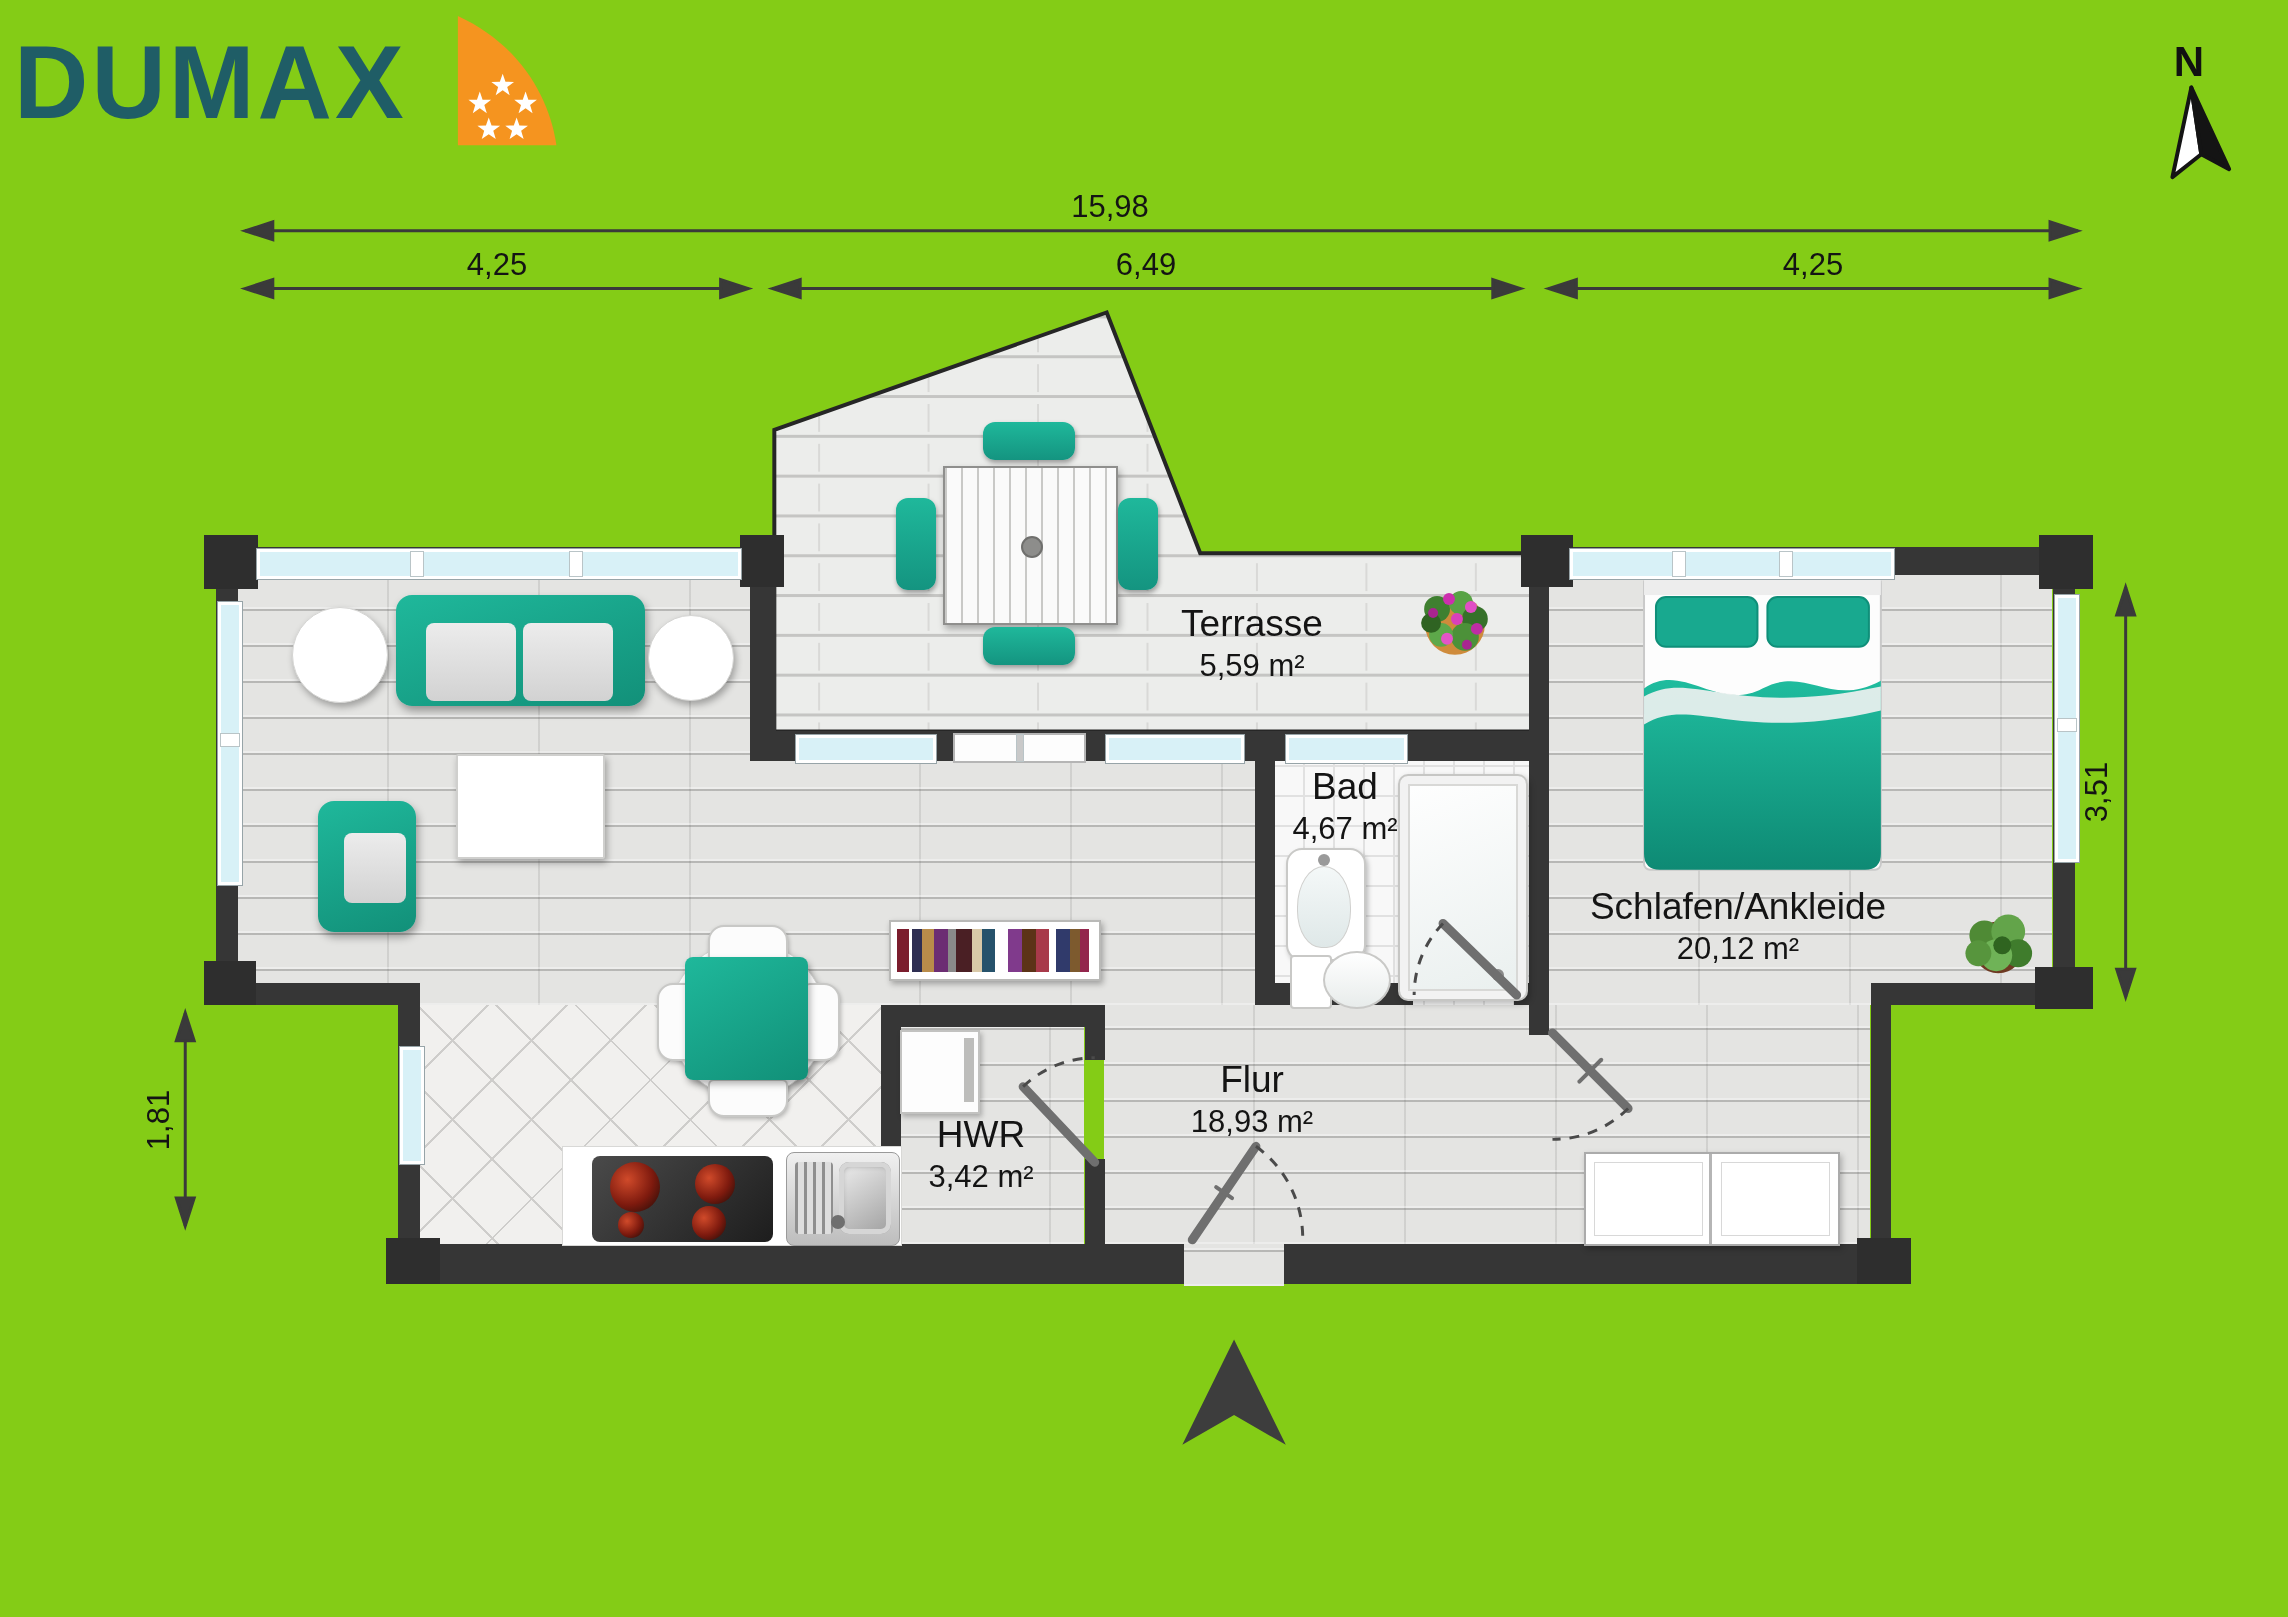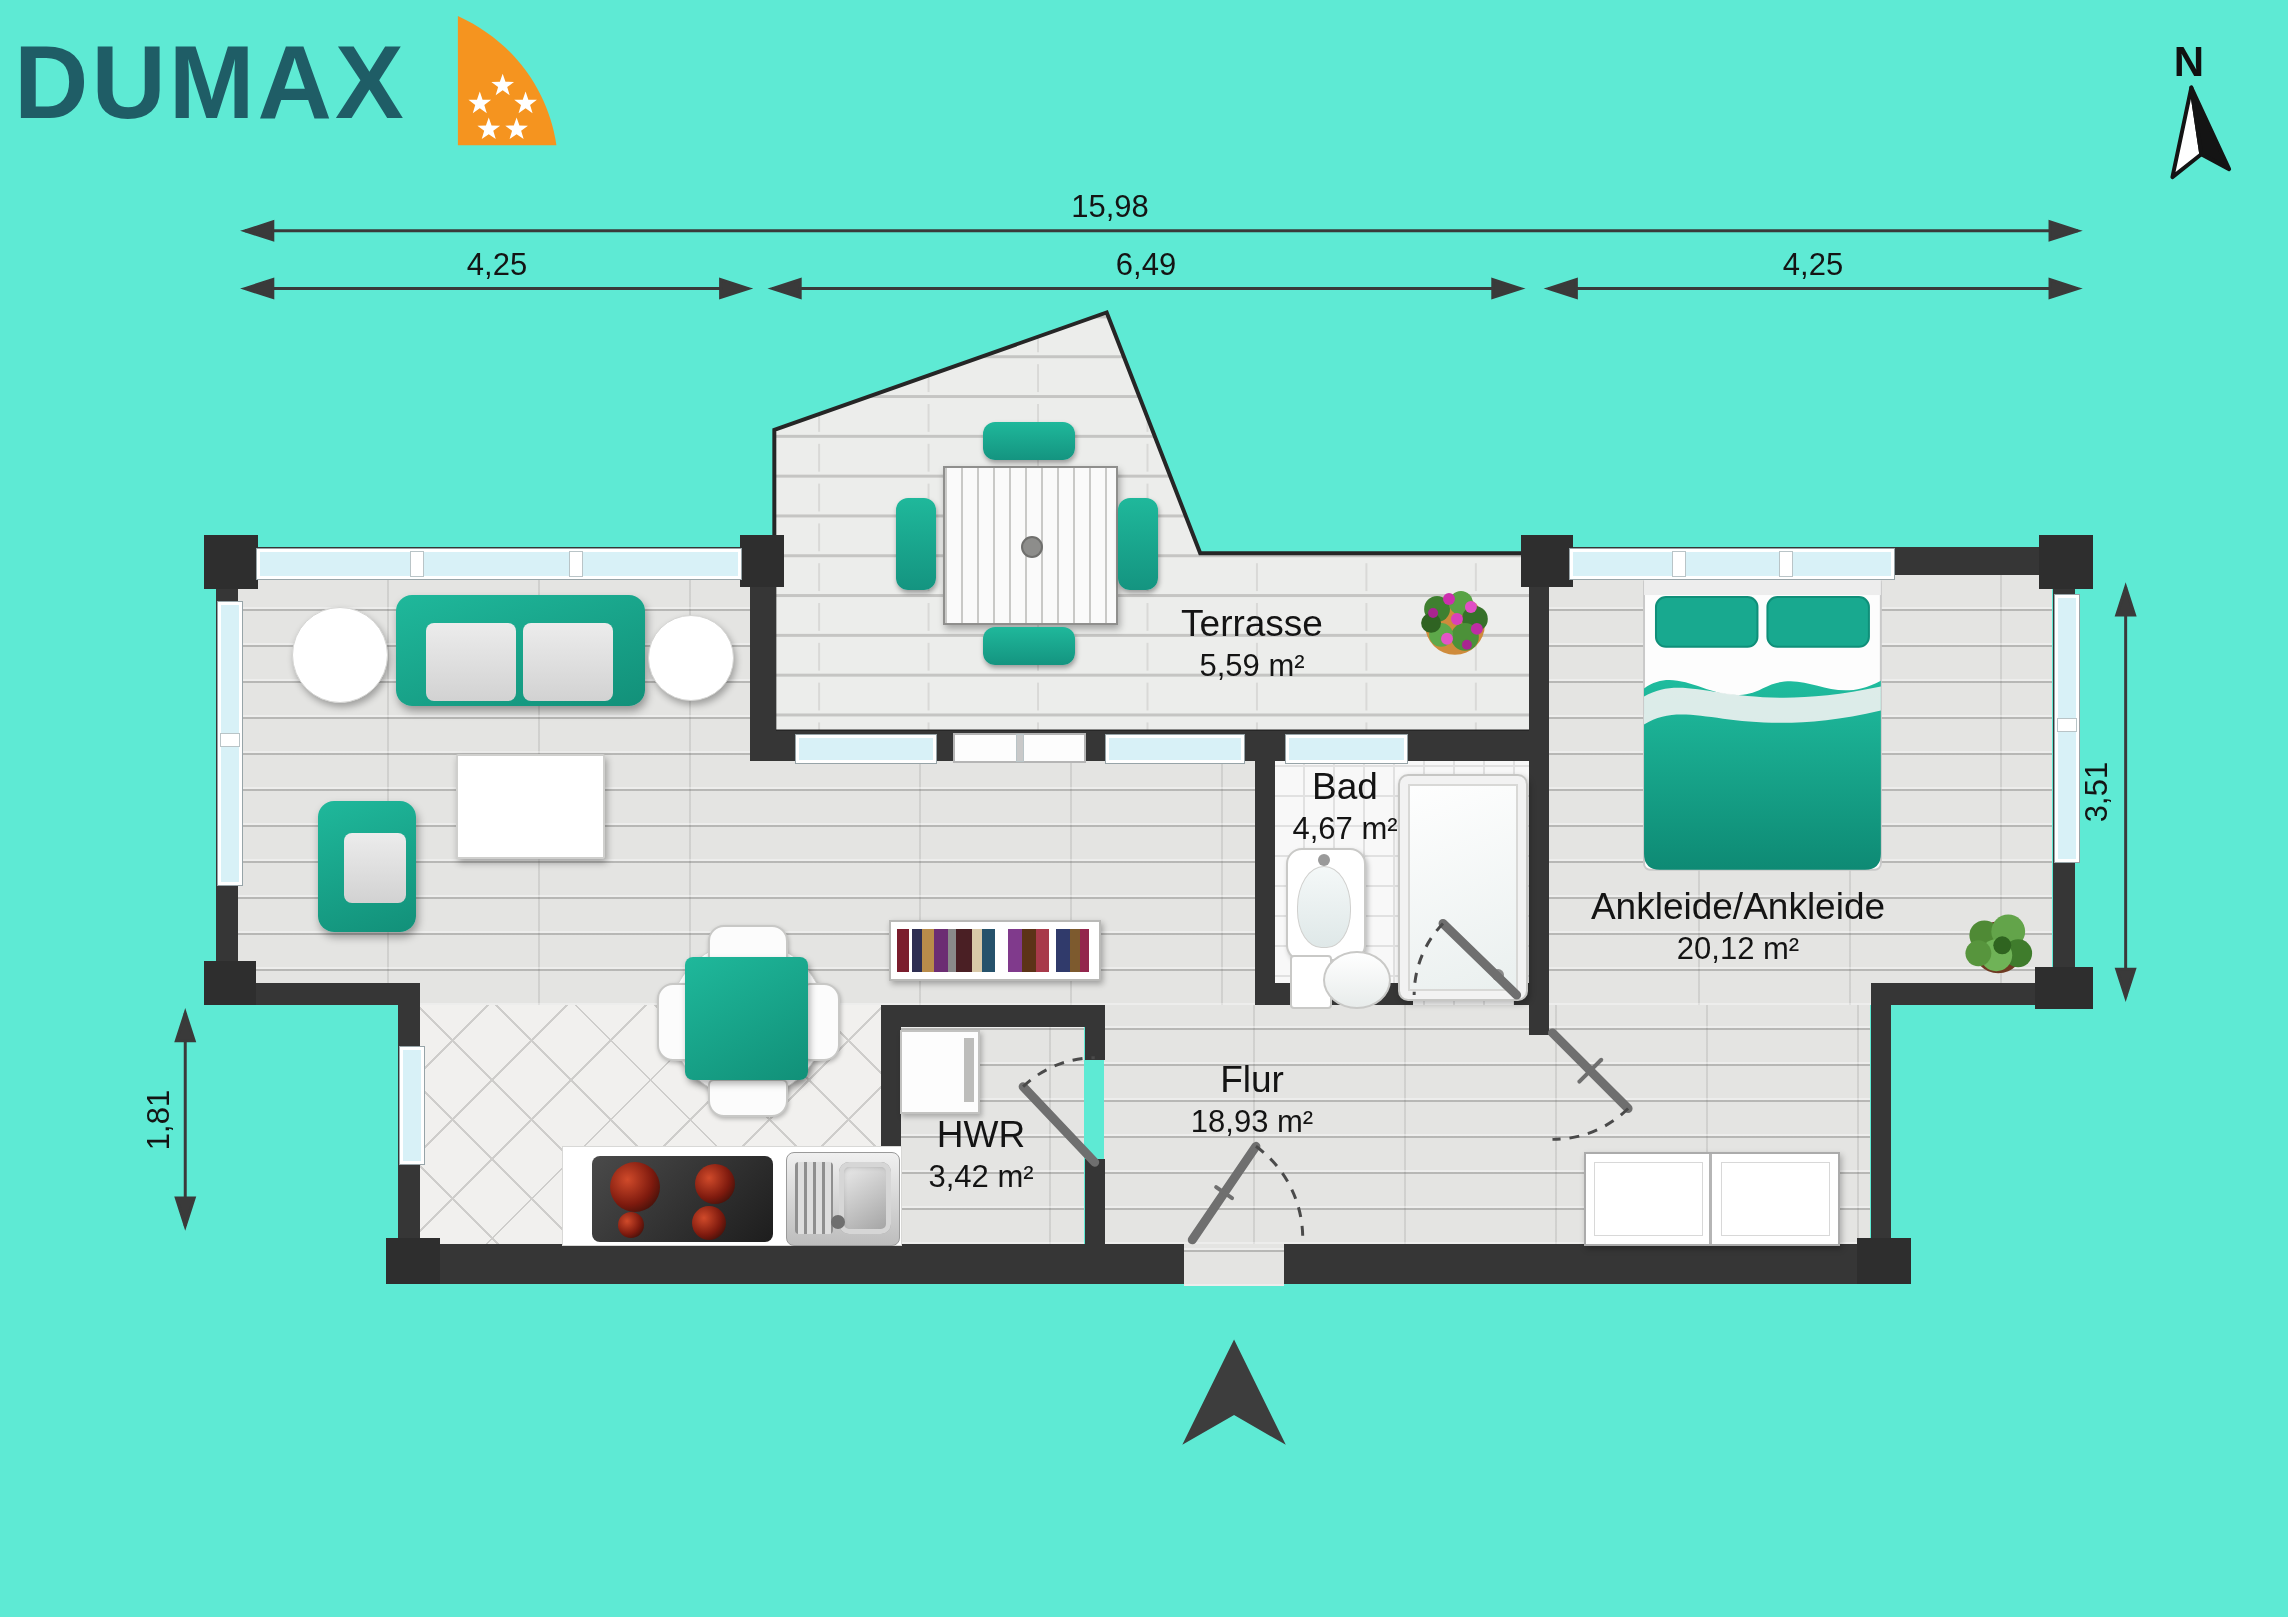--- a/index.html
+++ b/index.html
@@ -1,16 +1,16 @@
 <!DOCTYPE html>
 <html><head>
 <meta charset="utf-8">
 <style>
   html,body{margin:0;padding:0;background:#fff;}
-  #plan{position:relative;width:2289px;height:1618px;background:#5eead4;overflow:hidden;
+  #plan{position:relative;width:2289px;height:1618px;background:#84cc16;overflow:hidden;
         font-family:"Liberation Sans",sans-serif;color:#141414;}
   .wall{position:absolute;background:#363636;}
   .cblock{position:absolute;background:#2e2e2e;}
   .floor-wood{position:absolute;background-color:#e4e4e2;
     background-image:
       repeating-linear-gradient(0deg, rgba(255,255,255,.35) 0 2px, rgba(0,0,0,0) 2px 34px, rgba(110,110,108,.38) 34px 36px),
       repeating-linear-gradient(90deg, rgba(0,0,0,0) 0 149px, rgba(150,150,148,.25) 149px 151px);}
   .floor-tile{position:absolute;background-color:#f8f8f8;
     background-image:
       repeating-linear-gradient(0deg, rgba(0,0,0,0) 0 28px, #e1e1e1 28px 30px),
@@ -301,21 +301,21 @@
 
   <div class="room-label" style="left:1252px;top:601px;">
     <div class="rname">Terrasse</div>
     <div class="rarea">5,59 m²</div>
   </div>
   <div class="room-label" style="left:1345px;top:764px;">
     <div class="rname">Bad</div>
     <div class="rarea">4,67 m²</div>
   </div>
   <div class="room-label" style="left:1738px;top:884px;">
-    <div class="rname">Ankleide/Ankleide</div>
+    <div class="rname">Schlafen/Ankleide</div>
     <div class="rarea">20,12 m²</div>
   </div>
   <div class="room-label" style="left:1252px;top:1057px;">
     <div class="rname">Flur</div>
     <div class="rarea">18,93 m²</div>
   </div>
   <div class="room-label" style="left:981px;top:1112px;text-align:center;">
     <div class="rname">HWR</div>
     <div class="rarea">3,42 m²</div>
   </div>

